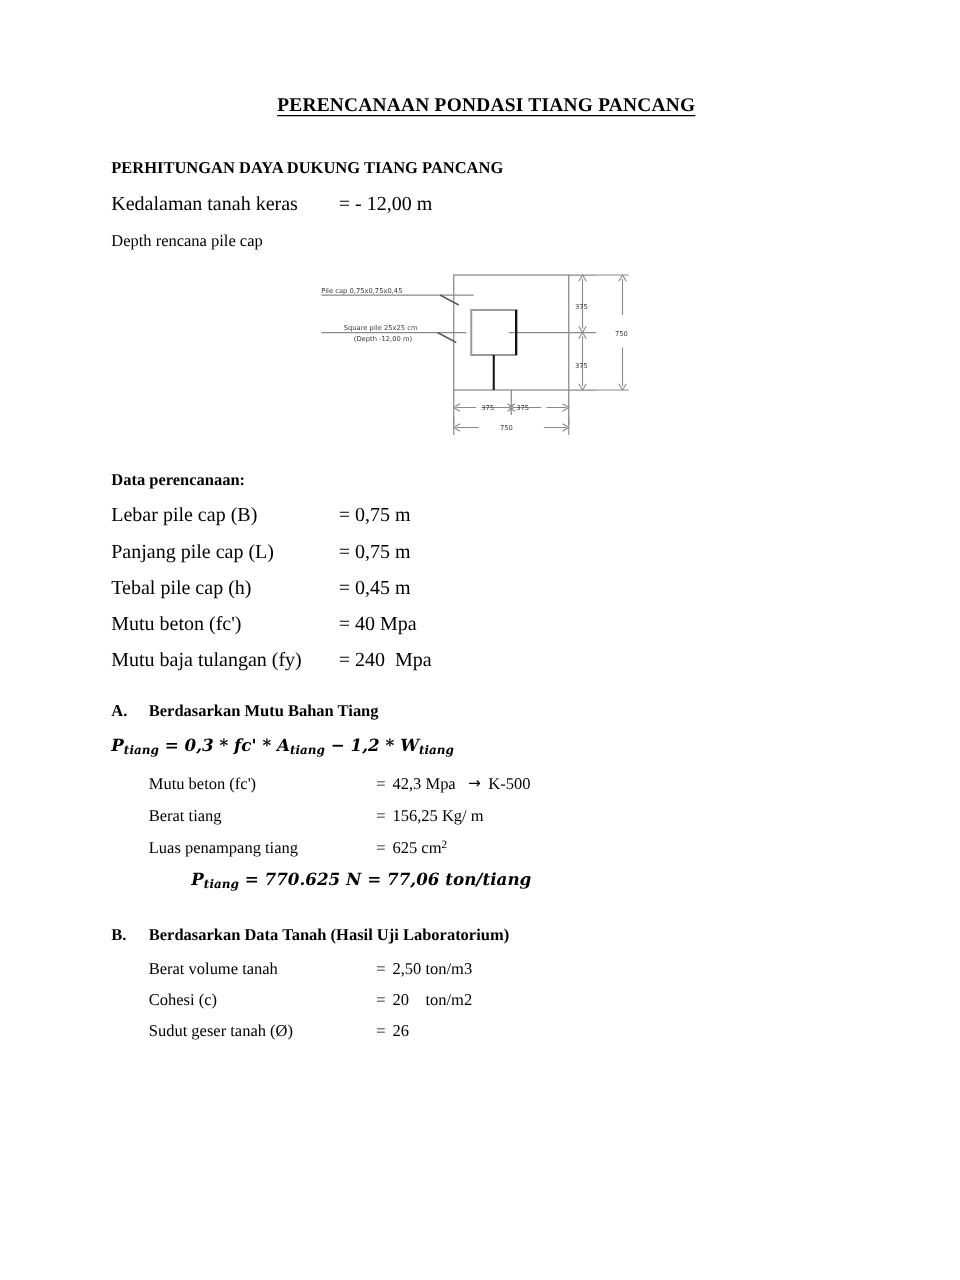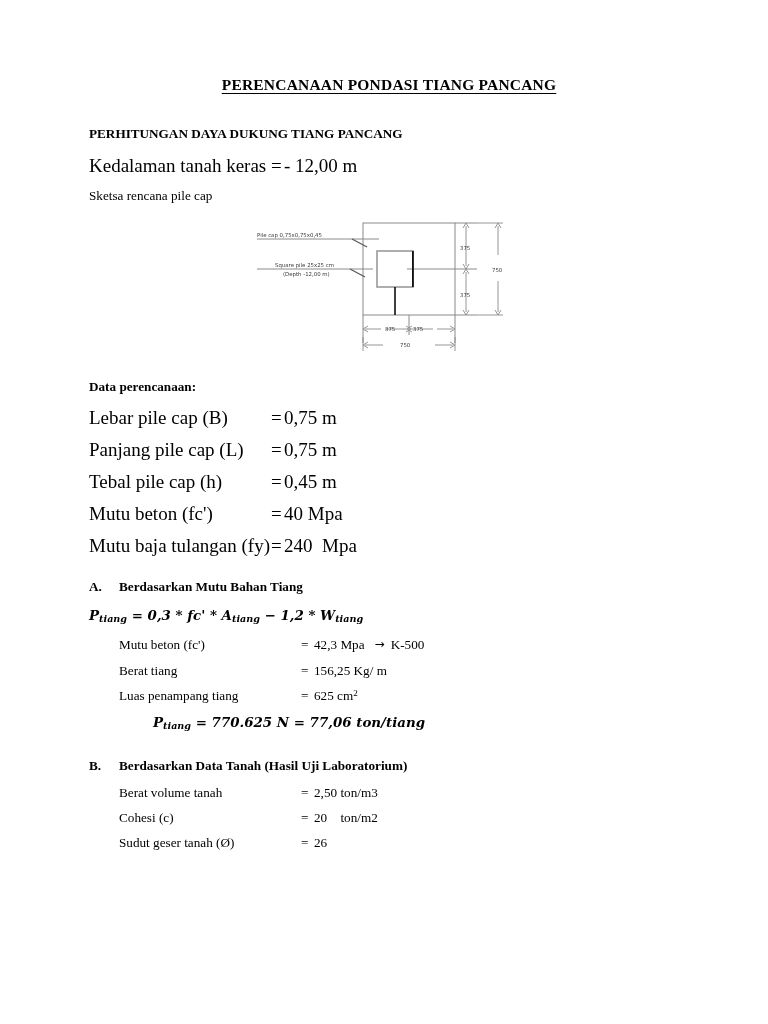--- a/index.html
+++ b/index.html
@@ -43,21 +43,21 @@
   
   .section-head {
     font-weight: bold;
     font-size: 13.2px;
     margin: 0 0 14px 0;
   }
 
   
   .kv-row {
     display: flex;
-    font-size: 19px;
+    font-size: 16px;
     line-height: 1.0;
     margin-bottom: 13px;
   }
   .kv-label {
     width: 182px;
     flex: 0 0 182px;
   }
   .kv-eq {
     width: 13px;
     flex: 0 0 13px;
@@ -167,21 +167,21 @@
     <div class="doc-title">PERENCANAAN PONDASI TIANG PANCANG</div>
 
     <div class="section-head">PERHITUNGAN DAYA DUKUNG TIANG PANCANG</div>
 
     <div class="kv-row">
       <span class="kv-label">Kedalaman tanah keras</span>
       <span class="kv-eq">=</span>
       <span class="kv-val">- 12,00 m</span>
     </div>
 
-    <div class="plain-line">Sketsa rencana pile cap</div>
+    <div class="plain-line">Depth rencana pile cap</div>
 
     <div class="figure-wrap">
       <div class="figure">
         <svg width="260" height="140" viewBox="0 0 260 140" xmlns="http://www.w3.org/2000/svg">
           <g stroke="#8a8a8a" stroke-width="1" fill="none">
 
             <rect x="108" y="6" width="92" height="92"></rect>
 
             <line x1="200" y1="6" x2="222" y2="6"></line>
             <line x1="200" y1="98" x2="222" y2="98"></line>

